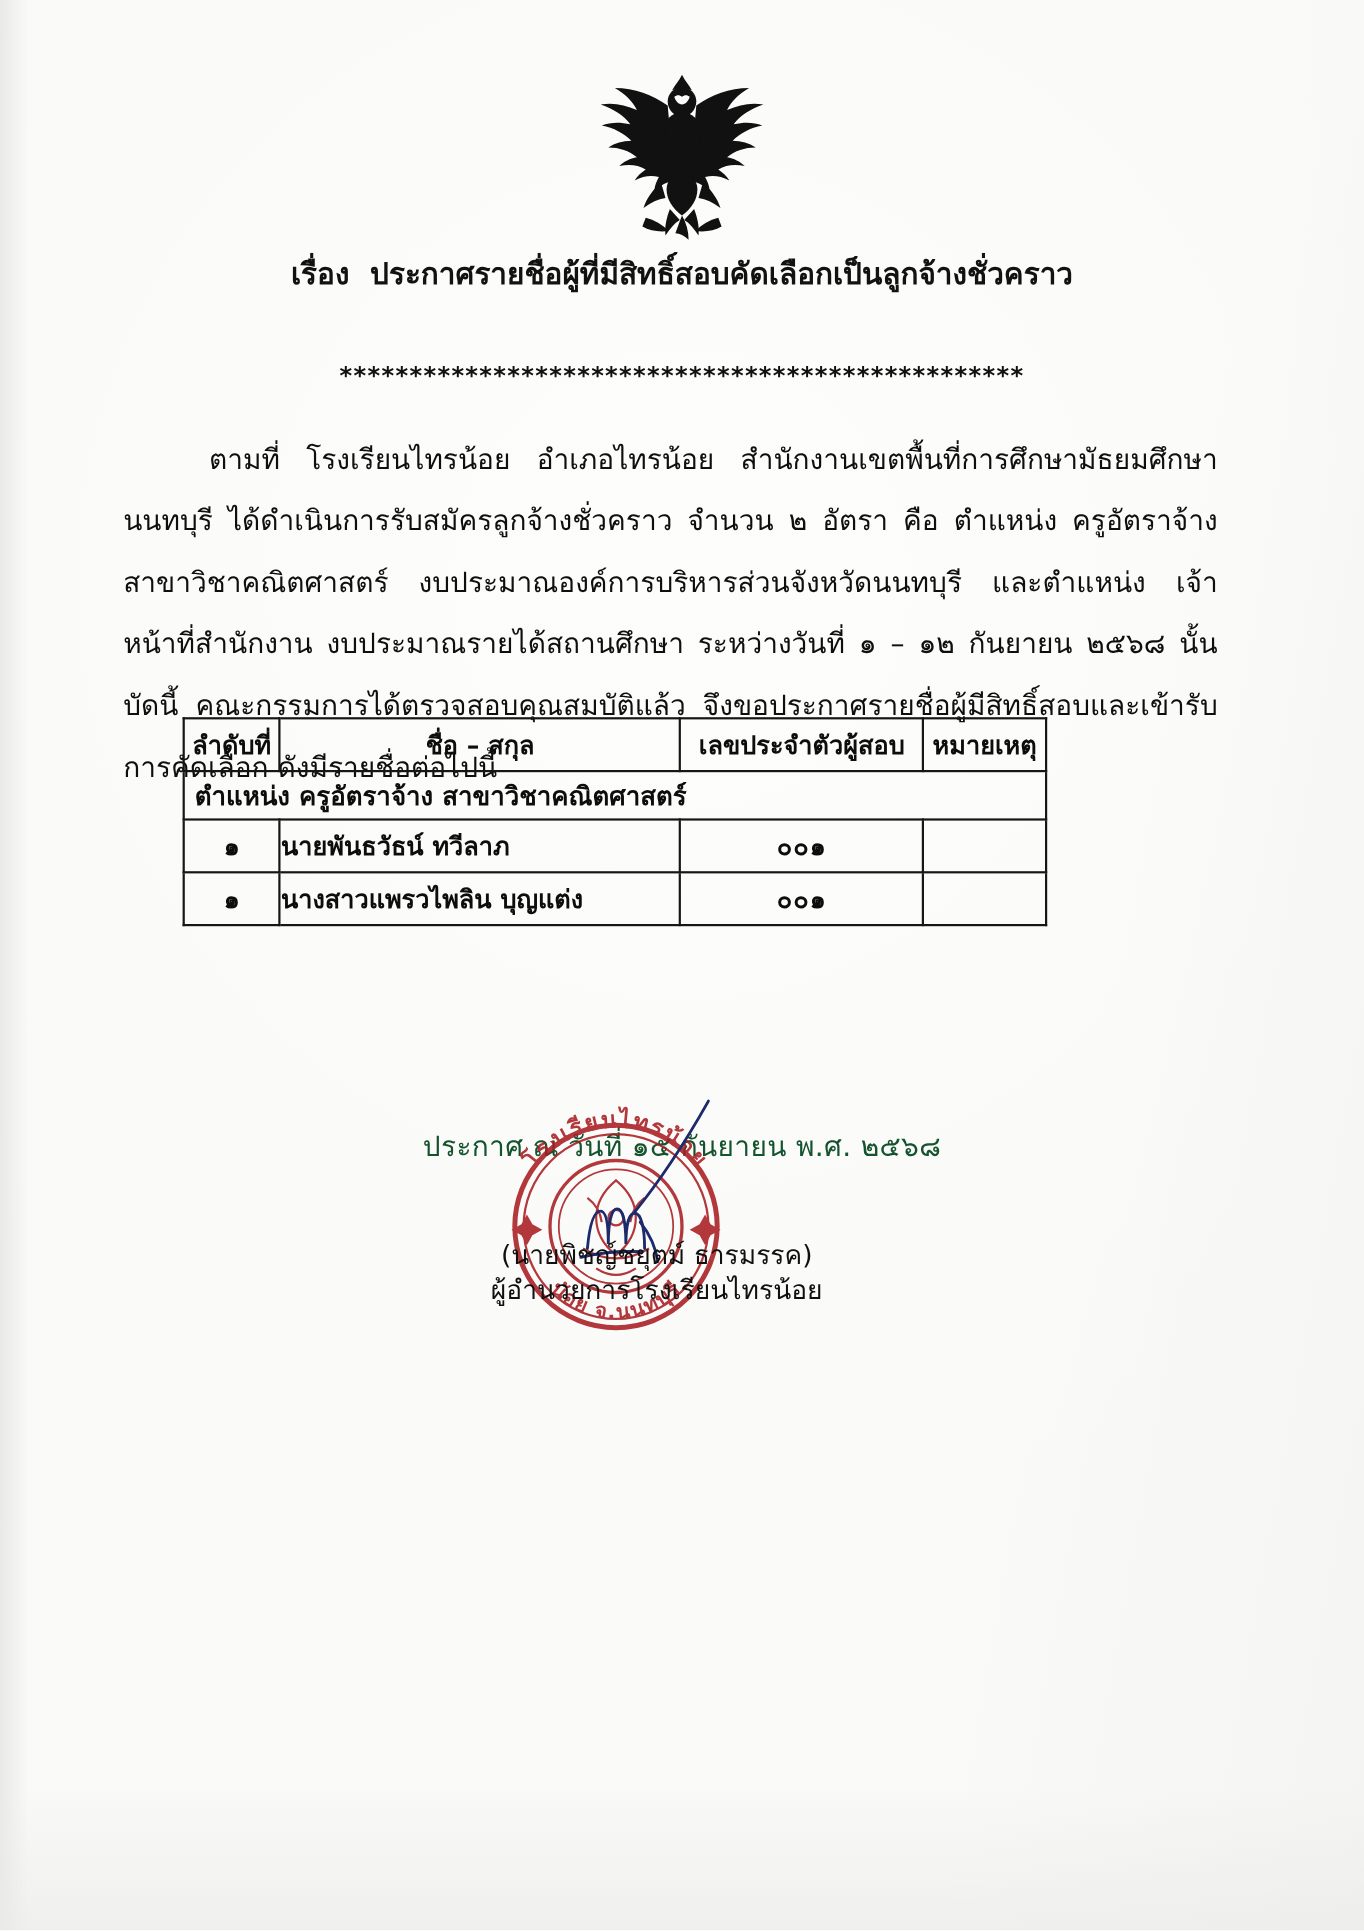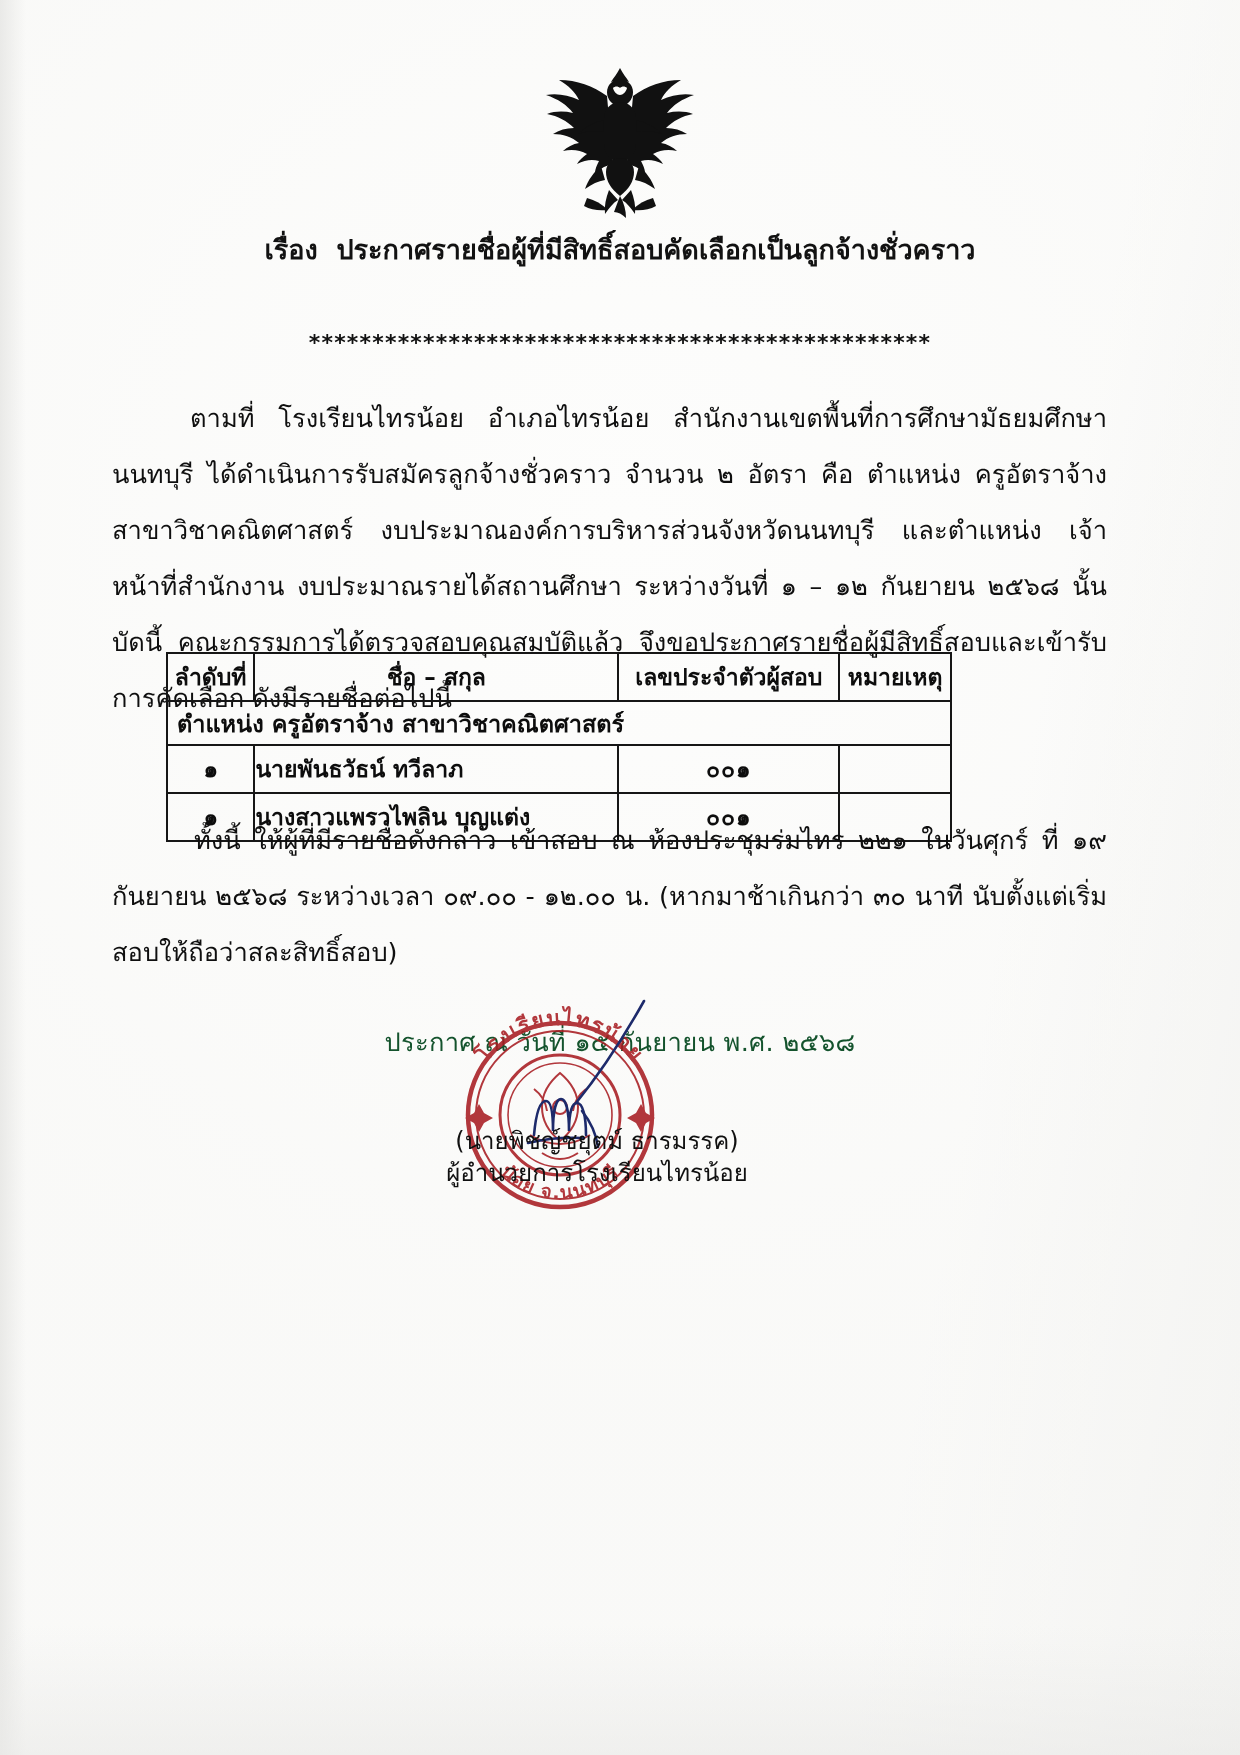--- a/index.html
+++ b/index.html
@@ -248,23 +248,20 @@
       </tr>
       <tr class="data-row">
         <td class="cell-no">๑</td>
         <td class="cell-name">นางสาวแพรวไพลิน  บุญแต่ง</td>
         <td class="cell-code">๐๐๑</td>
         <td class="cell-note"></td>
       </tr>
     </tbody>
   </table>
 
-  <div class="body-text" id="para-closing">
-    <span class="indent"></span><span>ทั้งนี้  ให้ผู้ที่มีรายชื่อดังกล่าว  เข้าสอบ ณ ห้องประชุมร่มไทร ๒๒๑ ในวันศุกร์ ที่  ๑๙  กันยายน ๒๕๖๘ ระหว่างเวลา  ๐๙.๐๐ - ๑๒.๐๐  น. (หากมาช้าเกินกว่า  ๓๐  นาที นับตั้งแต่เริ่มสอบให้ถือว่าสละสิทธิ์สอบ)</span>
-  </div>
 
   <div class="date-line">ประกาศ  ณ  วันที่  ๑๕  กันยายน พ.ศ. ๒๕๖๘</div>
 
   <div class="seal-area">
     <svg class="seal-svg" width="260" height="240" viewBox="0 0 260 240">
       <defs>
         <path id="arcTop" d="M 40 130 A 90 90 0 0 1 220 130"></path>
         <path id="arcBot" d="M 46 130 A 84 84 0 0 0 214 130"></path>
       </defs>
       <g opacity="0.88">

